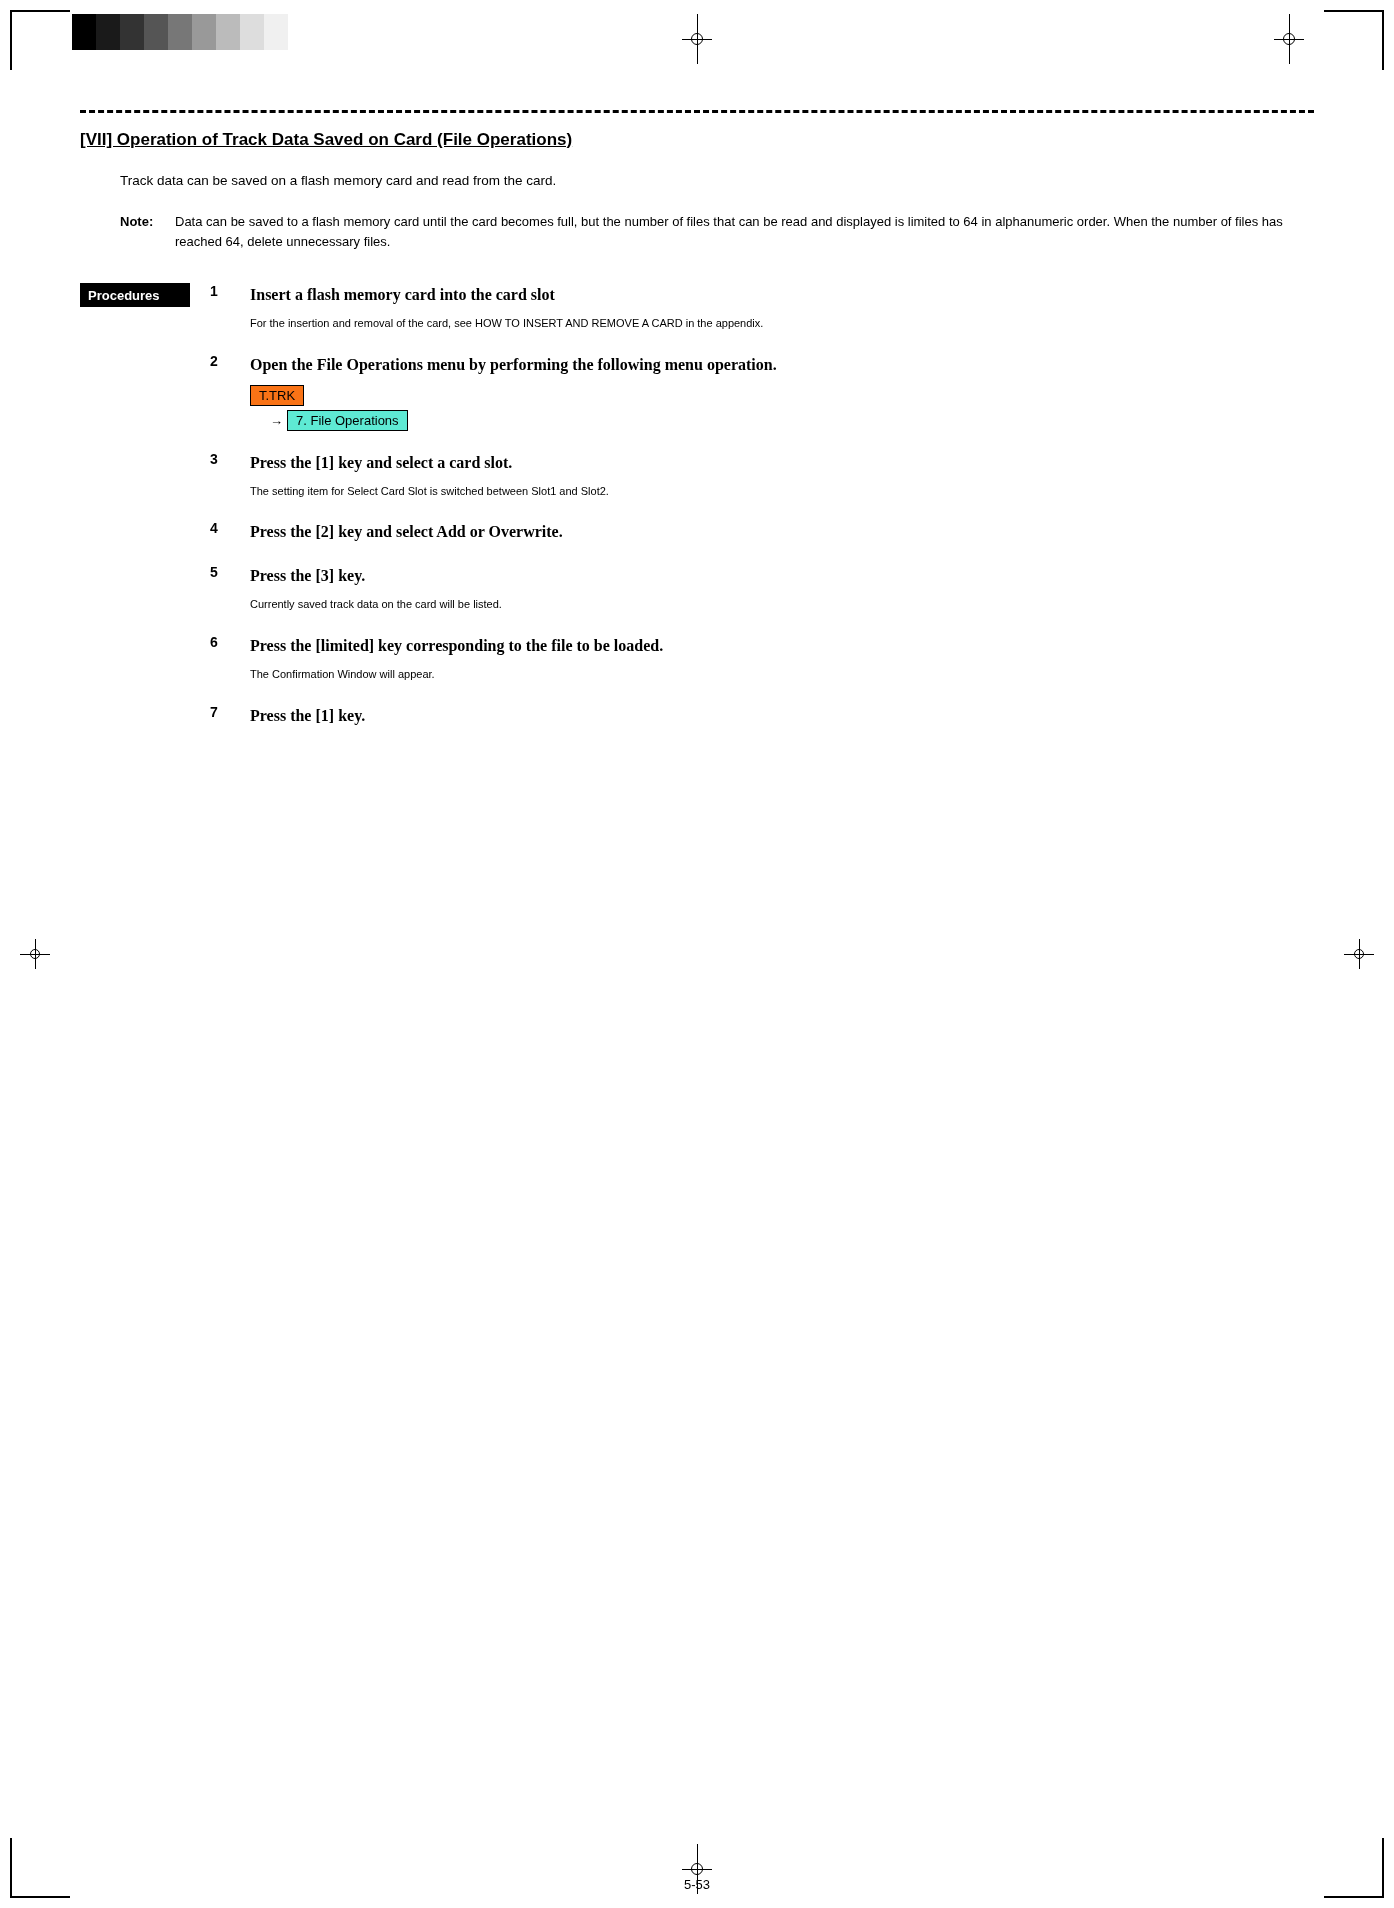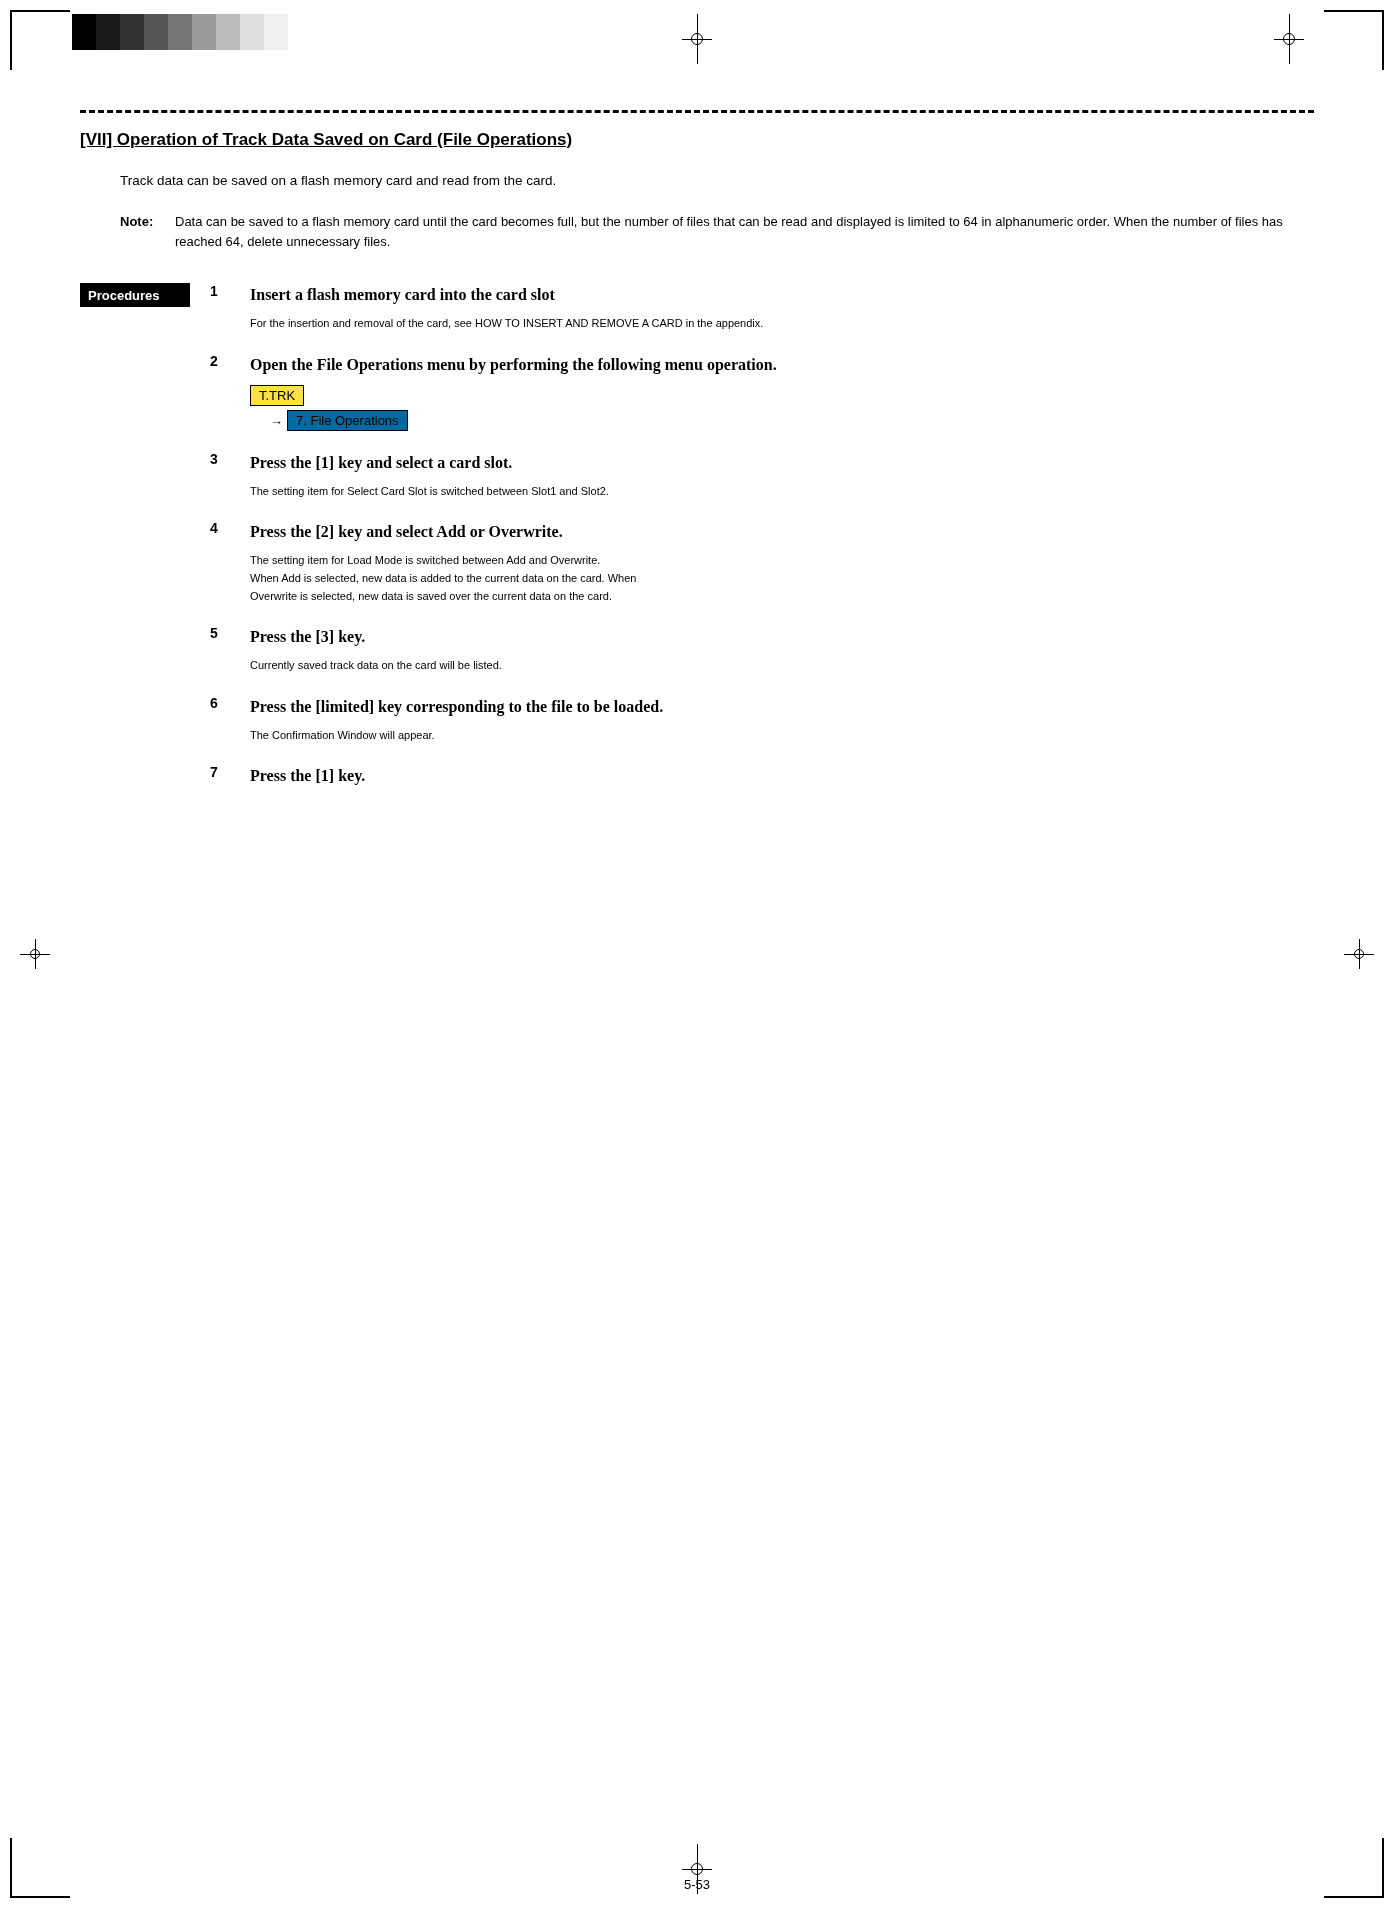--- a/index.html
+++ b/index.html
@@ -202,40 +202,40 @@
       display: flex;
       flex-direction: column;
       gap: 4px;
     }
 
     .menu-box {
       display: inline-block;
       border: 1px solid #000;
       padding: 2px 8px;
       font-size: 13px;
-      background: #fde047;
+      background: #f97316;
     }
 
     .menu-arrow-row {
       display: flex;
       align-items: center;
       gap: 4px;
       margin-left: 20px;
     }
 
     .menu-arrow {
       font-size: 13px;
     }
 
     .menu-box-indented {
       display: inline-block;
       border: 1px solid #000;
       padding: 2px 8px;
       font-size: 13px;
-      background: #0369a1;
+      background: #5eead4;
     }
 
     
     .page-number {
       position: absolute;
       bottom: 16px;
       left: 50%;
       transform: translateX(-50%);
       font-size: 13px;
     }
@@ -342,21 +342,20 @@
             <span class="step-title">Press the [1] key and select a card slot.</span>
           </div>
           <div class="step-body">The setting item for Select Card Slot is switched between Slot1 and Slot2.</div>
         </div>
 
         <div class="step">
           <div class="step-header">
             <span class="step-number">4</span>
             <span class="step-title">Press the [2] key and select Add or Overwrite.</span>
           </div>
-          <div class="step-body">The setting item for Load Mode is switched between Add and Overwrite.<br>When Add is selected, new data is added to the current data on the card.    When<br>Overwrite is selected, new data is saved over the current data on the card.</div>
         </div>
 
         <div class="step">
           <div class="step-header">
             <span class="step-number">5</span>
             <span class="step-title">Press the [3] key.</span>
           </div>
           <div class="step-body">Currently saved track data on the card will be listed.</div>
         </div>
 

